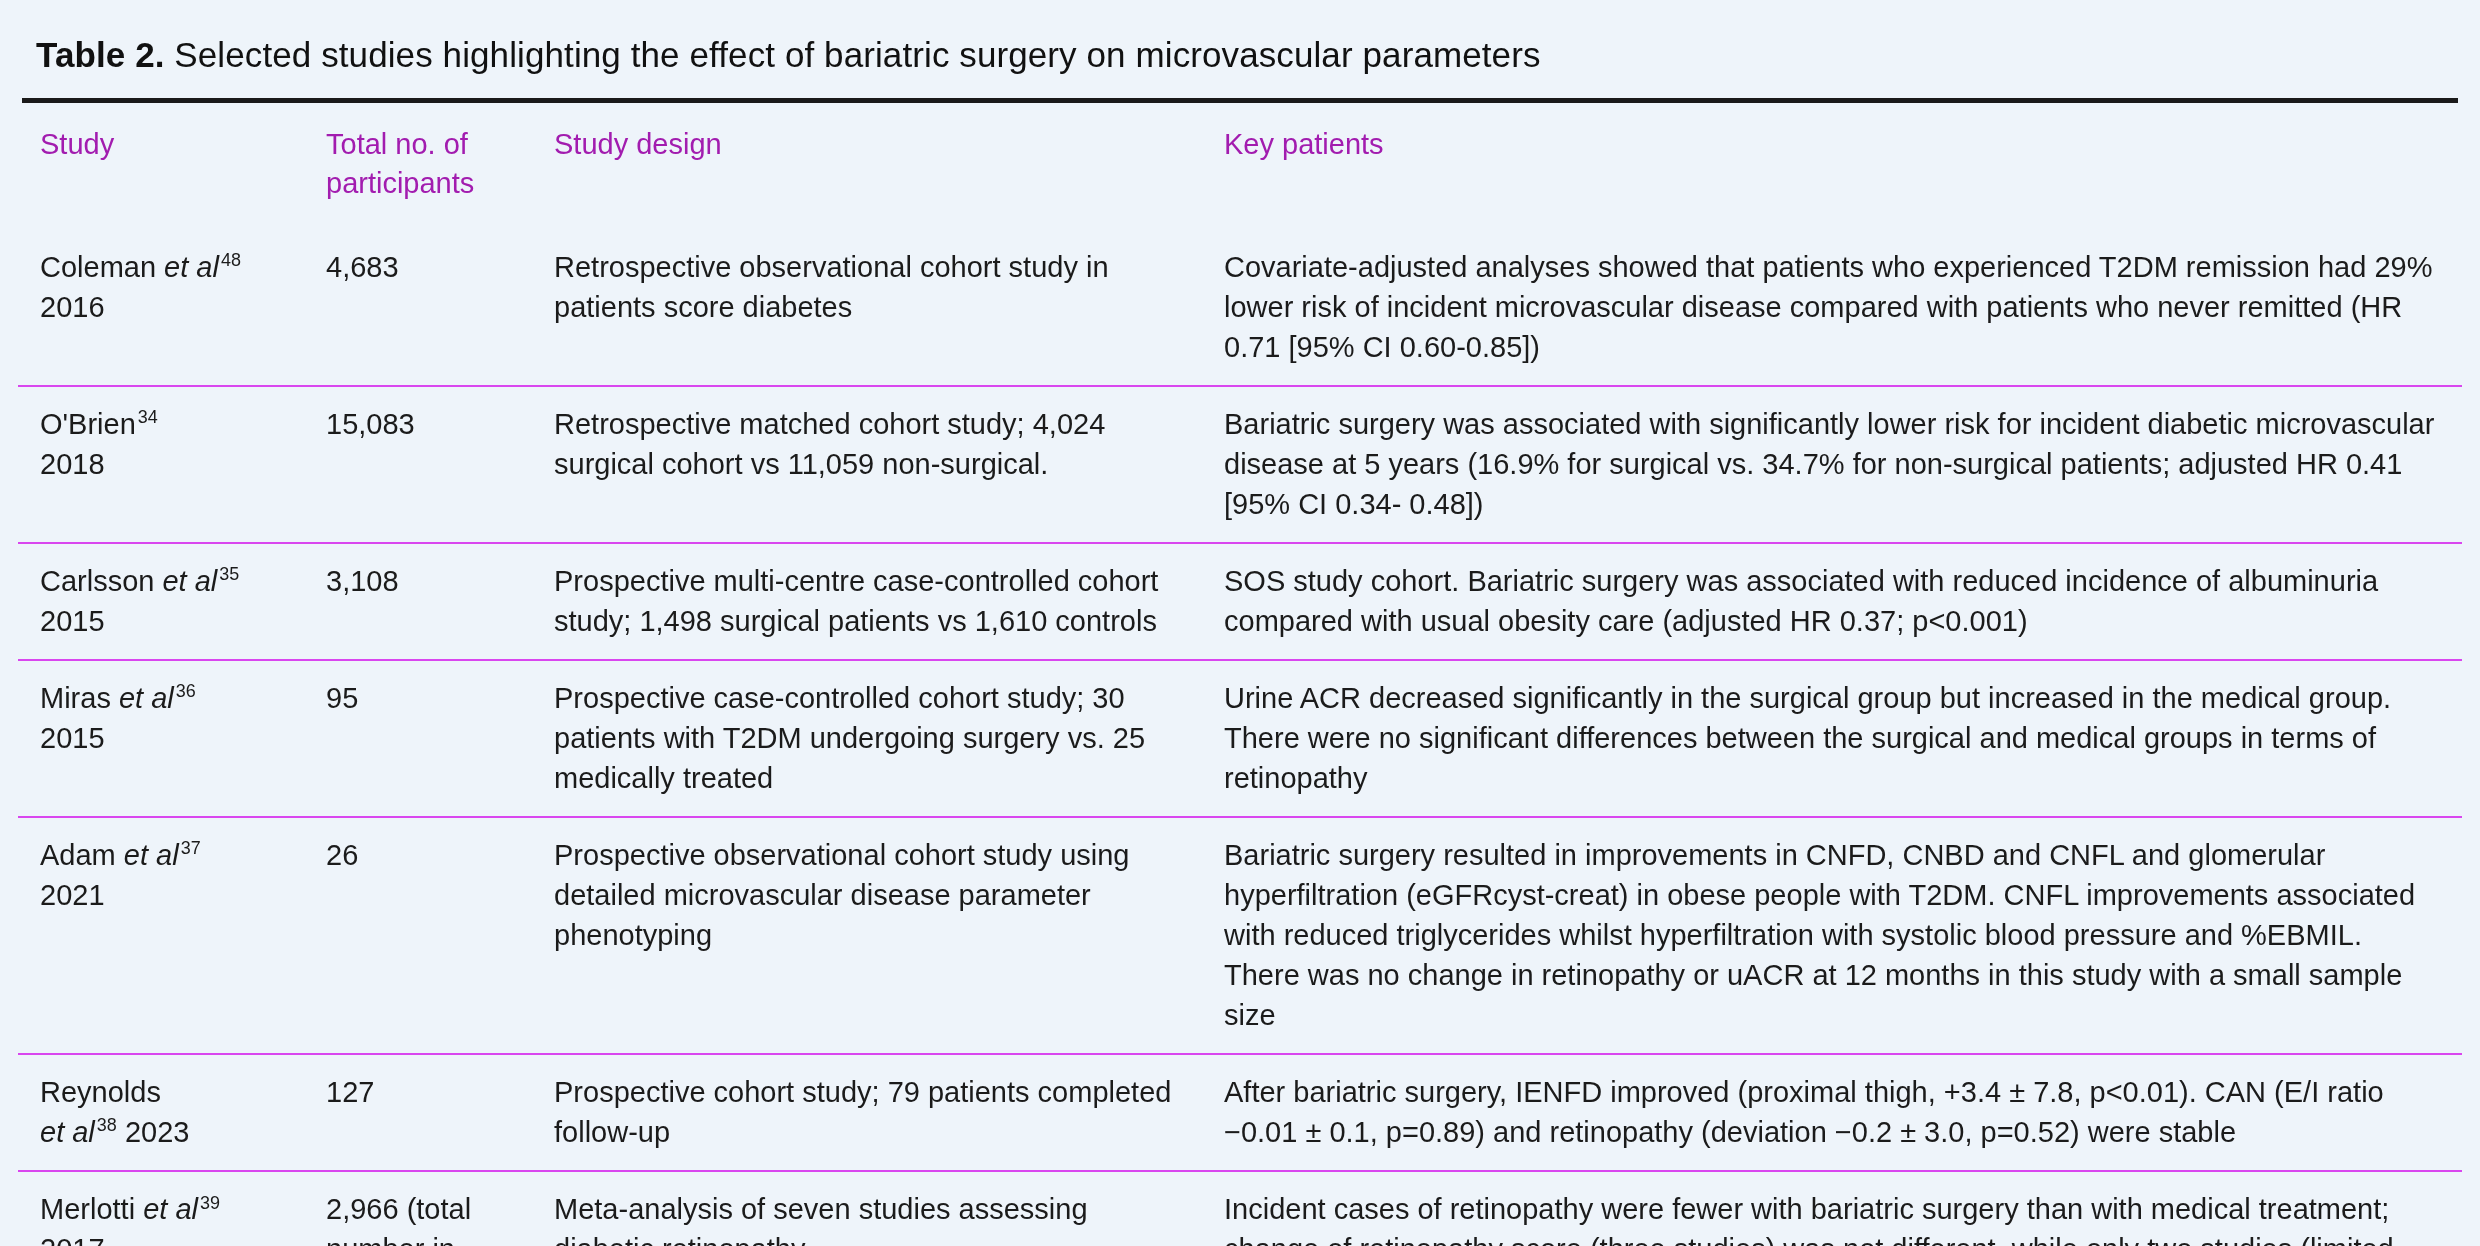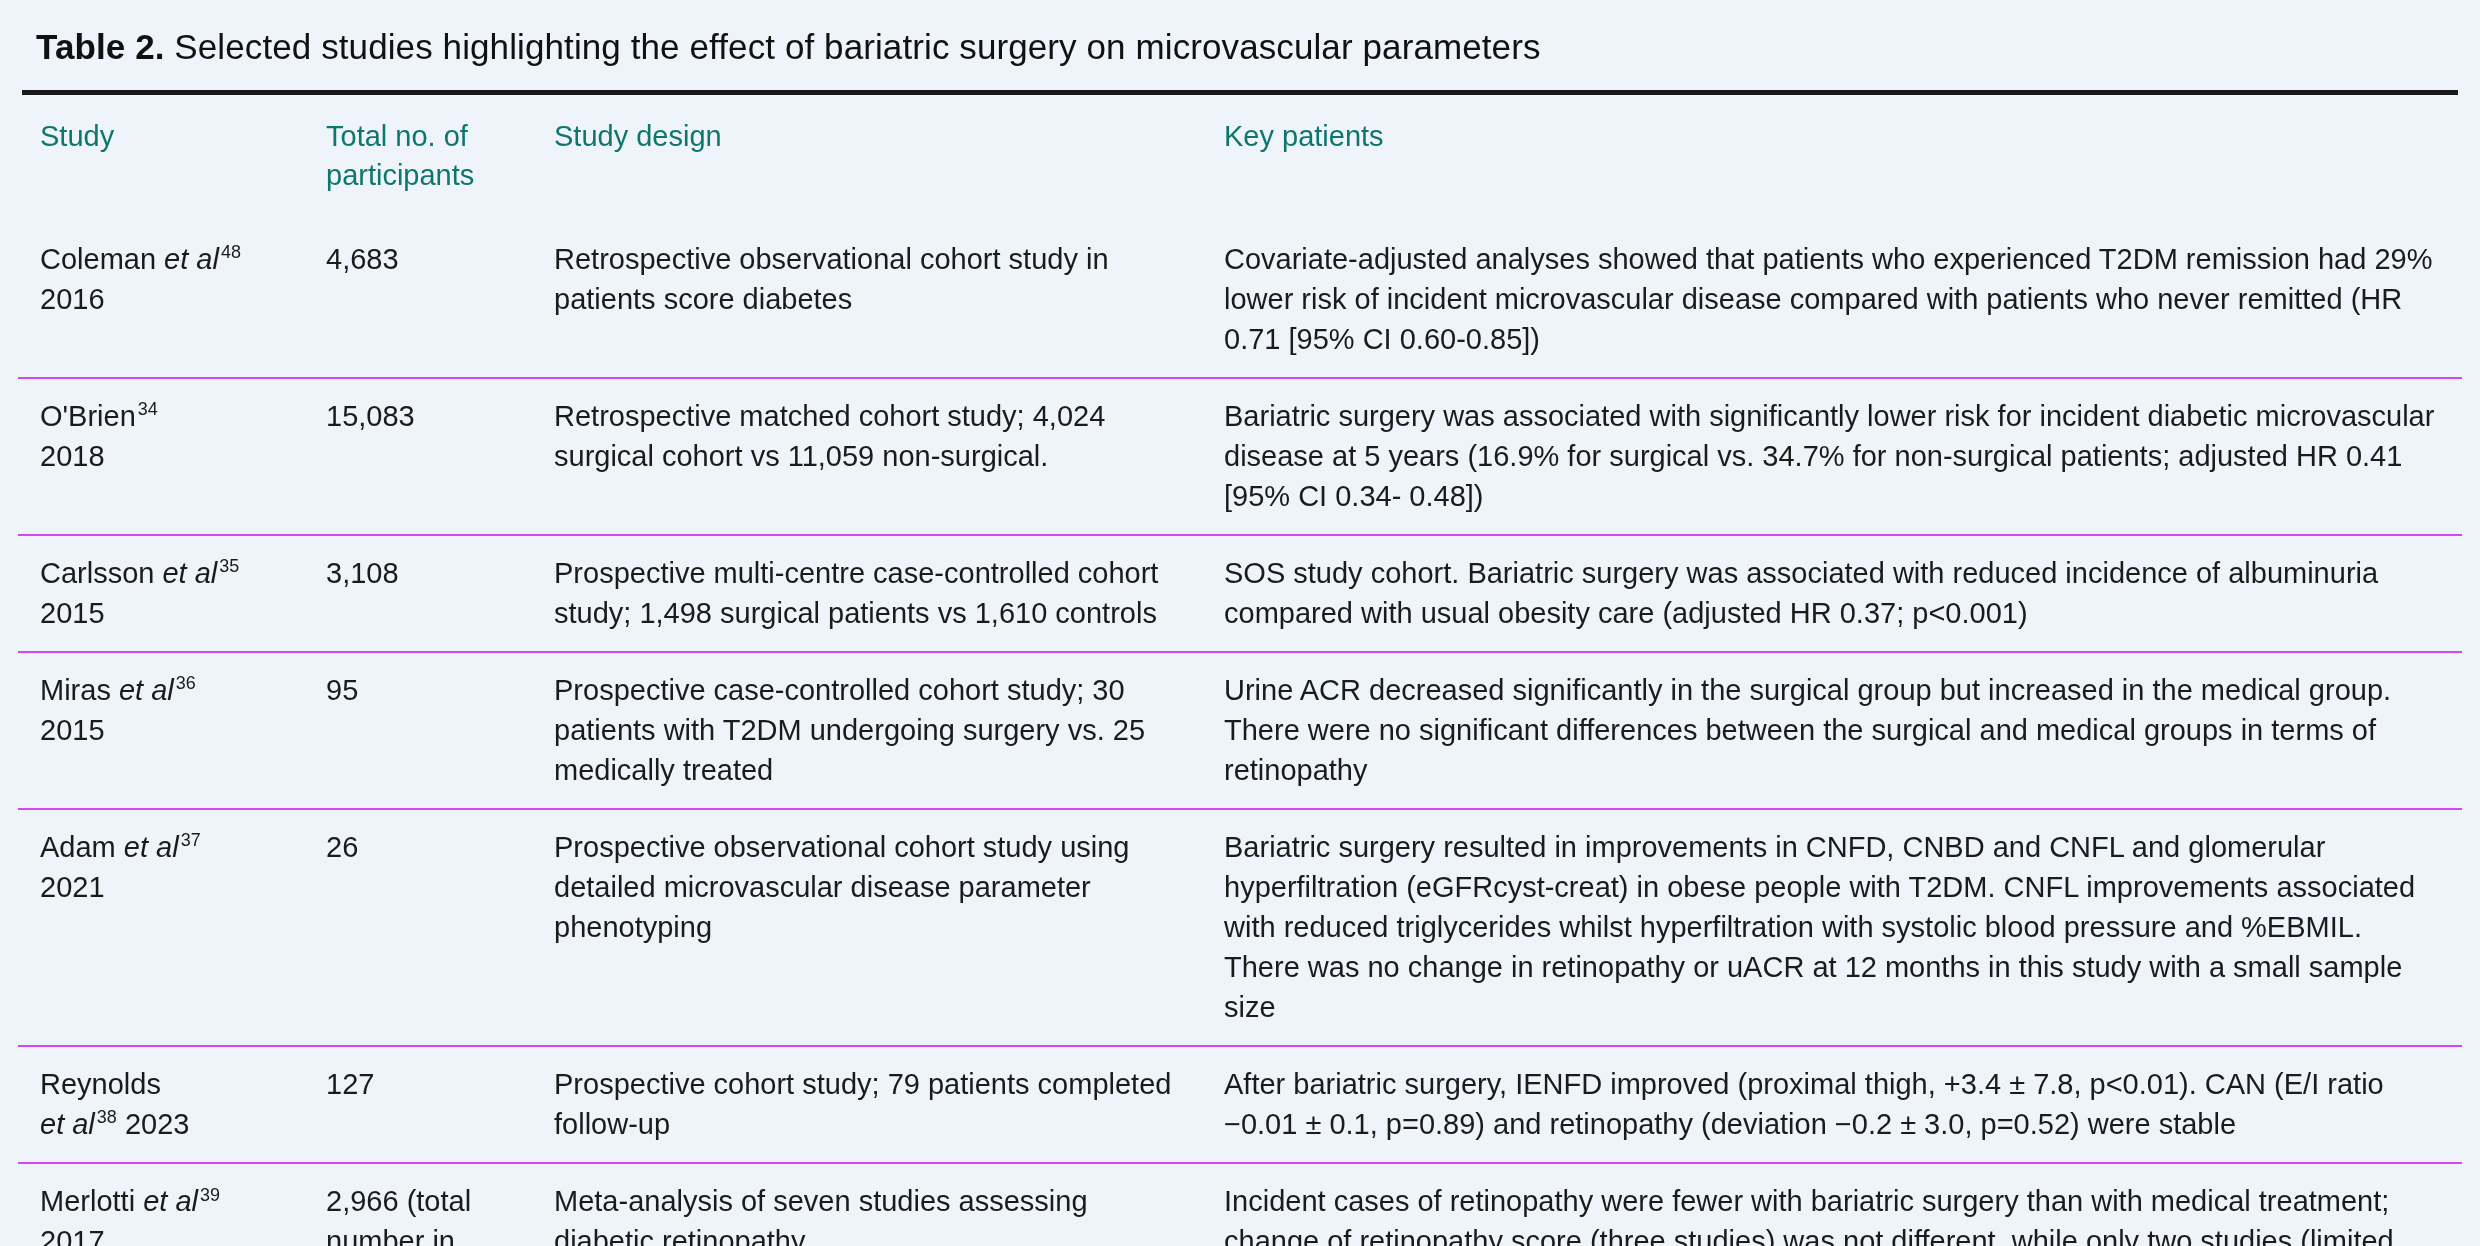--- a/index.html
+++ b/index.html
@@ -11,21 +11,21 @@
     height: 1246px;
     background: #eef4fa;
     font-family: "Liberation Sans", sans-serif;
     overflow: hidden;
   }
   .table-figure {
     width: 2480px;
     height: 1246px;
     background: #eef4fa;
     box-sizing: border-box;
-    padding: 0 18px;
+    padding: 8px 18px;
     position: relative;
   }
   .table-caption {
     font-size: 35px;
     color: #111111;
     padding: 26px 0 22px 18px;
     letter-spacing: 0.1px;
     line-height: 1.2;
   }
   .table-caption .caption-label {
@@ -50,21 +50,21 @@
   table.data-table col.c-total { width: 228px; }
   table.data-table col.c-design { width: 670px; }
   table.data-table col.c-results { width: auto; }
 
   table.data-table th {
     text-align: left;
     font-weight: normal;
     vertical-align: top;
     padding: 22px 24px 26px 22px;
     line-height: 1.36;
-    color: #0f766e;
+    color: #a21caf;
   }
   table.data-table td {
     text-align: left;
     vertical-align: top;
     padding: 17px 24px 18px 22px;
     line-height: 1.38;
     border-top: 2px solid #d946ef;
   }
   table.data-table tbody tr:first-child td {
     border-top: none;

